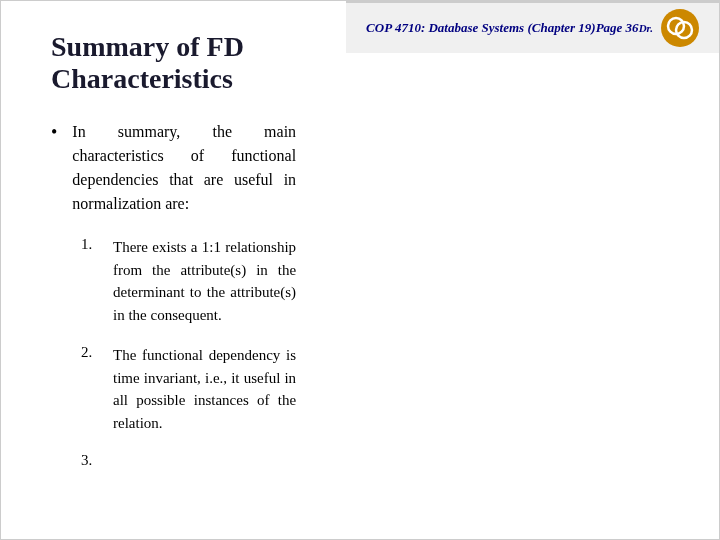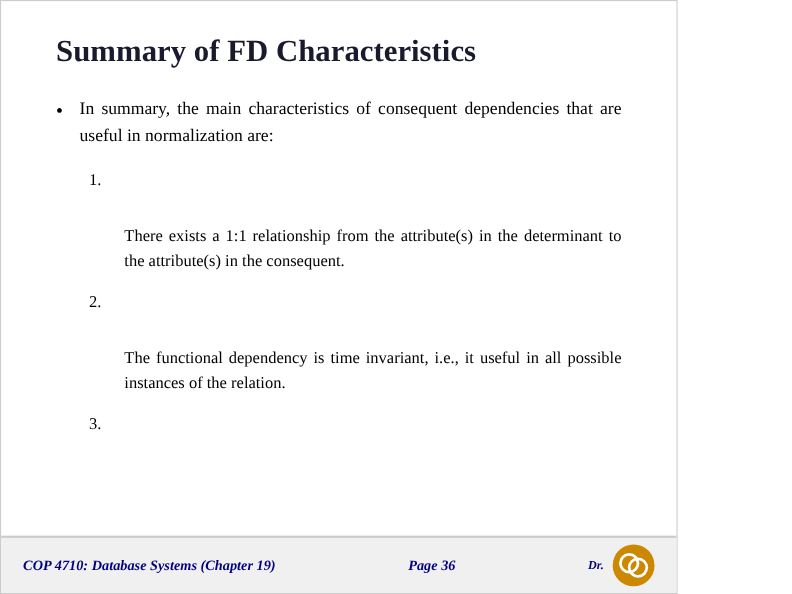--- a/index.html
+++ b/index.html
@@ -10,25 +10,25 @@
 
     body {
       width: 720px;
       height: 540px;
       background: #ffffff;
       font-family: 'Times New Roman', Times, serif;
       overflow: hidden;
     }
 
     .slide-container {
-      width: 616px;
+      width: 720px;
       height: 540px;
       background: #ffffff;
       display: flex;
-      flex-direction: column;
+      flex-direction: row;
       border: 1px solid #cccccc;
     }
 
     .slide-content {
       flex: 1;
       padding: 30px 50px 20px 50px;
     }
 
     .slide-title {
       font-size: 28px;
@@ -80,21 +80,20 @@
       flex-shrink: 0;
       min-width: 20px;
       color: #000000;
     }
 
     .numbered-text {
       font-size: 15px;
       line-height: 1.5;
       color: #000000;
       text-align: justify;
-      margin-top: 48px;
     }
 
     .slide-footer {
       background: #f0f0f0;
       border-top: 2px solid #cccccc;
       padding: 16px 20px;
       display: flex;
       align-items: center;
       justify-content: space-between;
       height: 52px;
@@ -142,21 +141,21 @@
 
 <div class="slide-container">
 
   <div class="slide-content">
 
     <h1 class="slide-title">Summary of FD Characteristics</h1>
 
     <div class="bullet-section">
       <div class="bullet-item">
         <span class="bullet-dot">•</span>
-        <span class="bullet-text">In summary, the main characteristics of consequent dependencies that are useful in normalization are:</span>
+        <span class="bullet-text">In summary, the main characteristics of functional dependencies that are useful in normalization are:</span>
       </div>
     </div>
 
     <div class="numbered-list">
 
       <div class="numbered-item">
         <span class="number-label">1.</span>
         <span class="numbered-text">There exists a 1:1 relationship from the attribute(s) in the determinant to the attribute(s) in the consequent.</span>
       </div>
 

